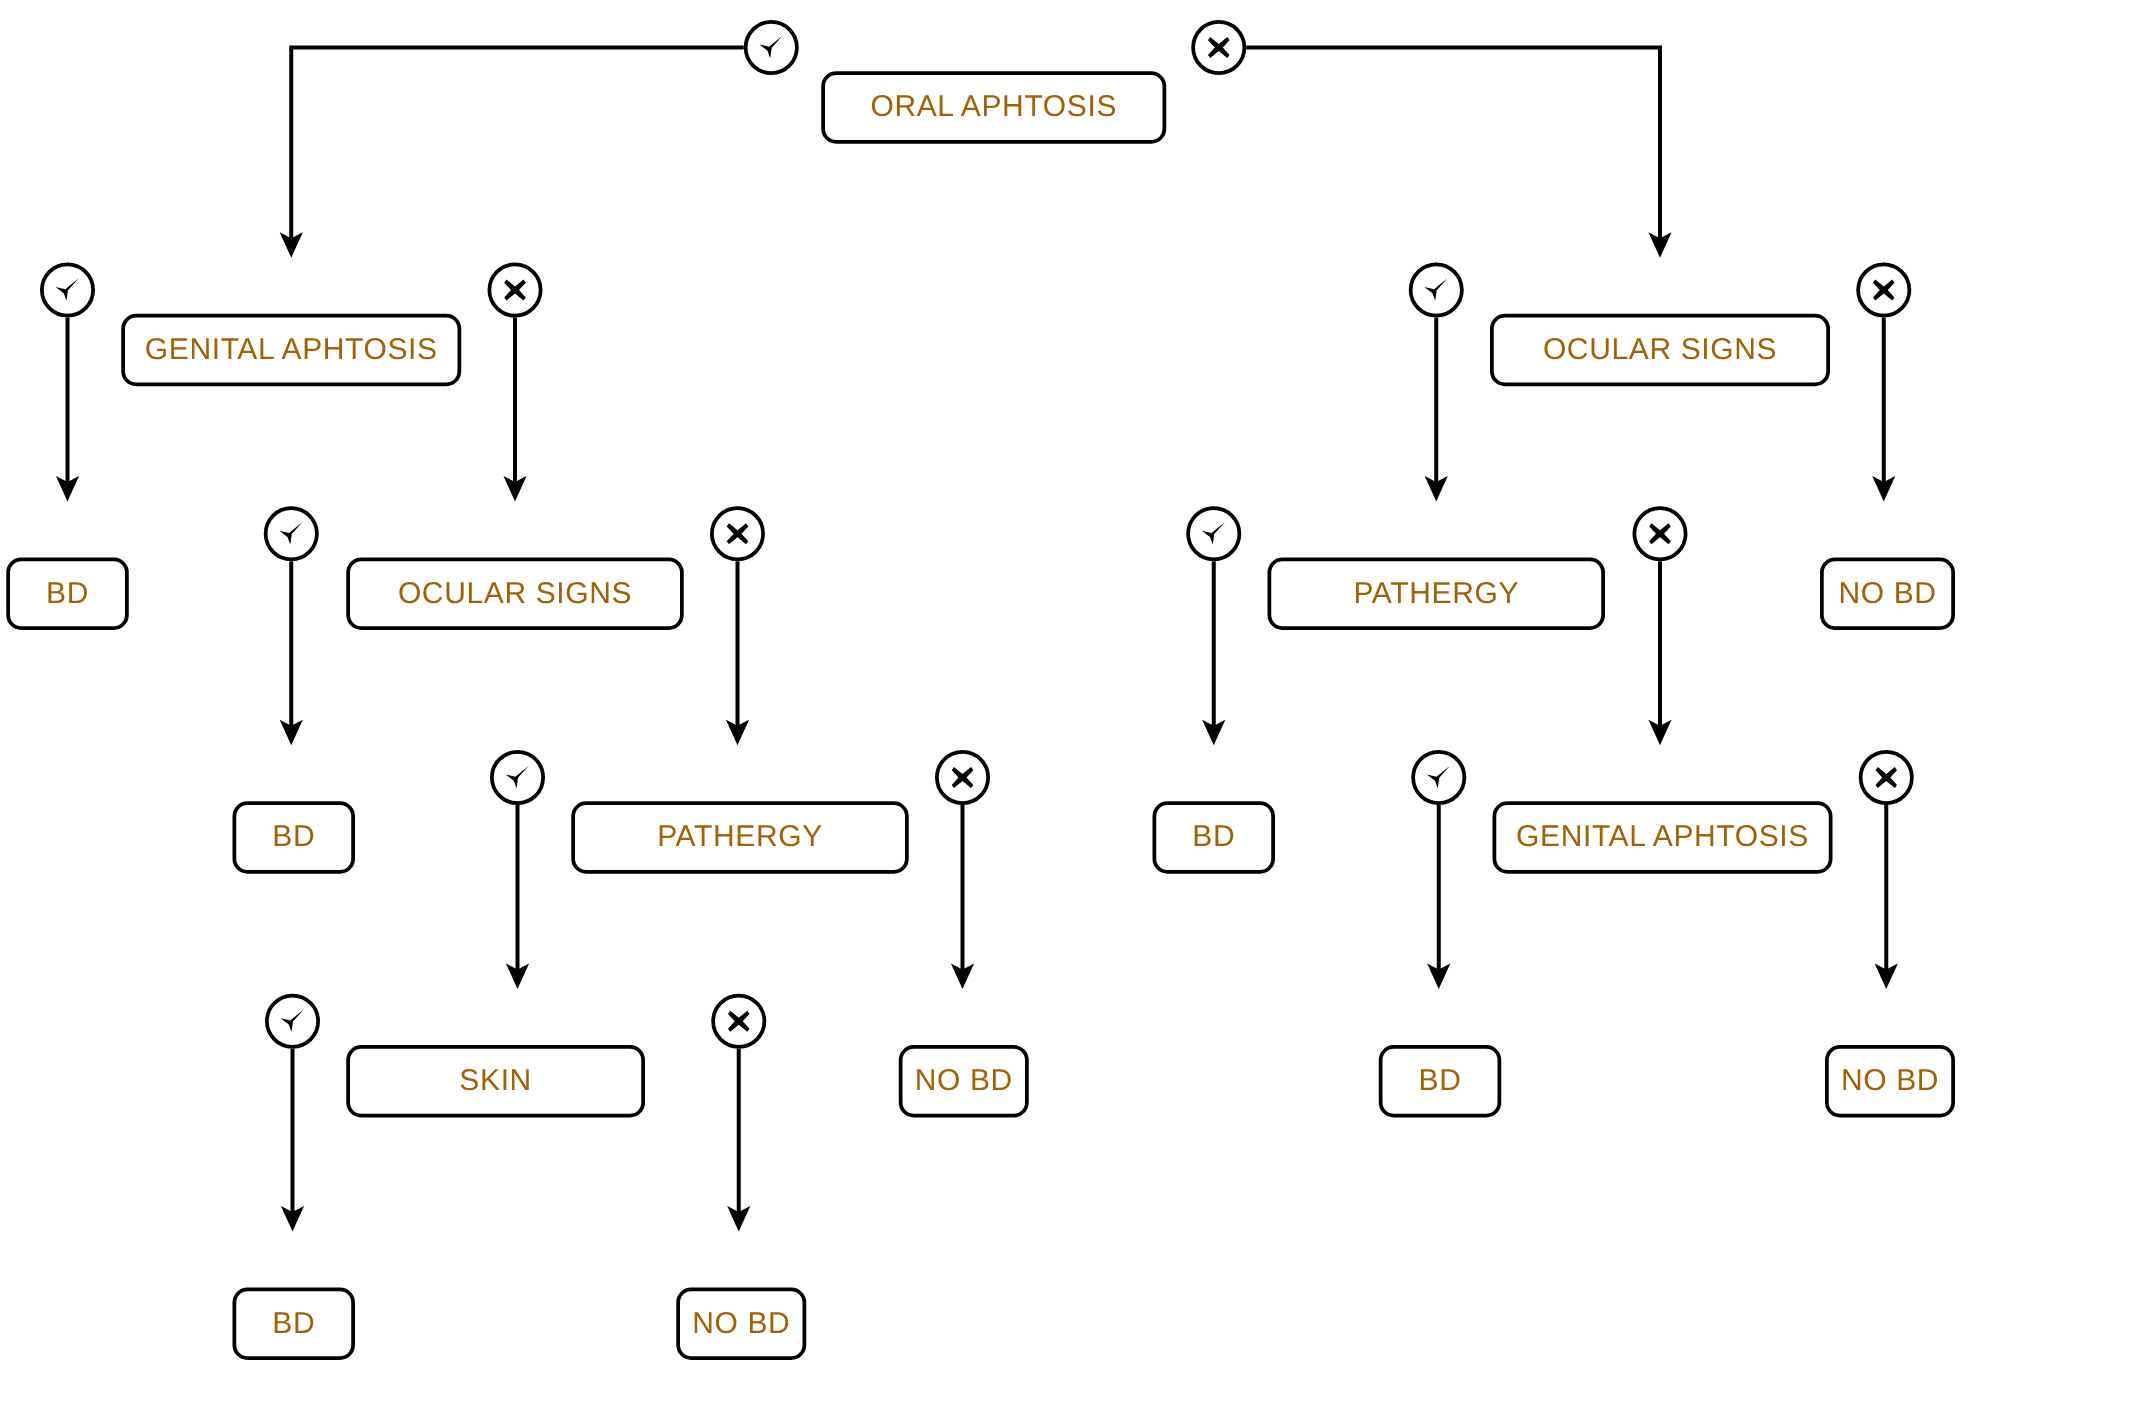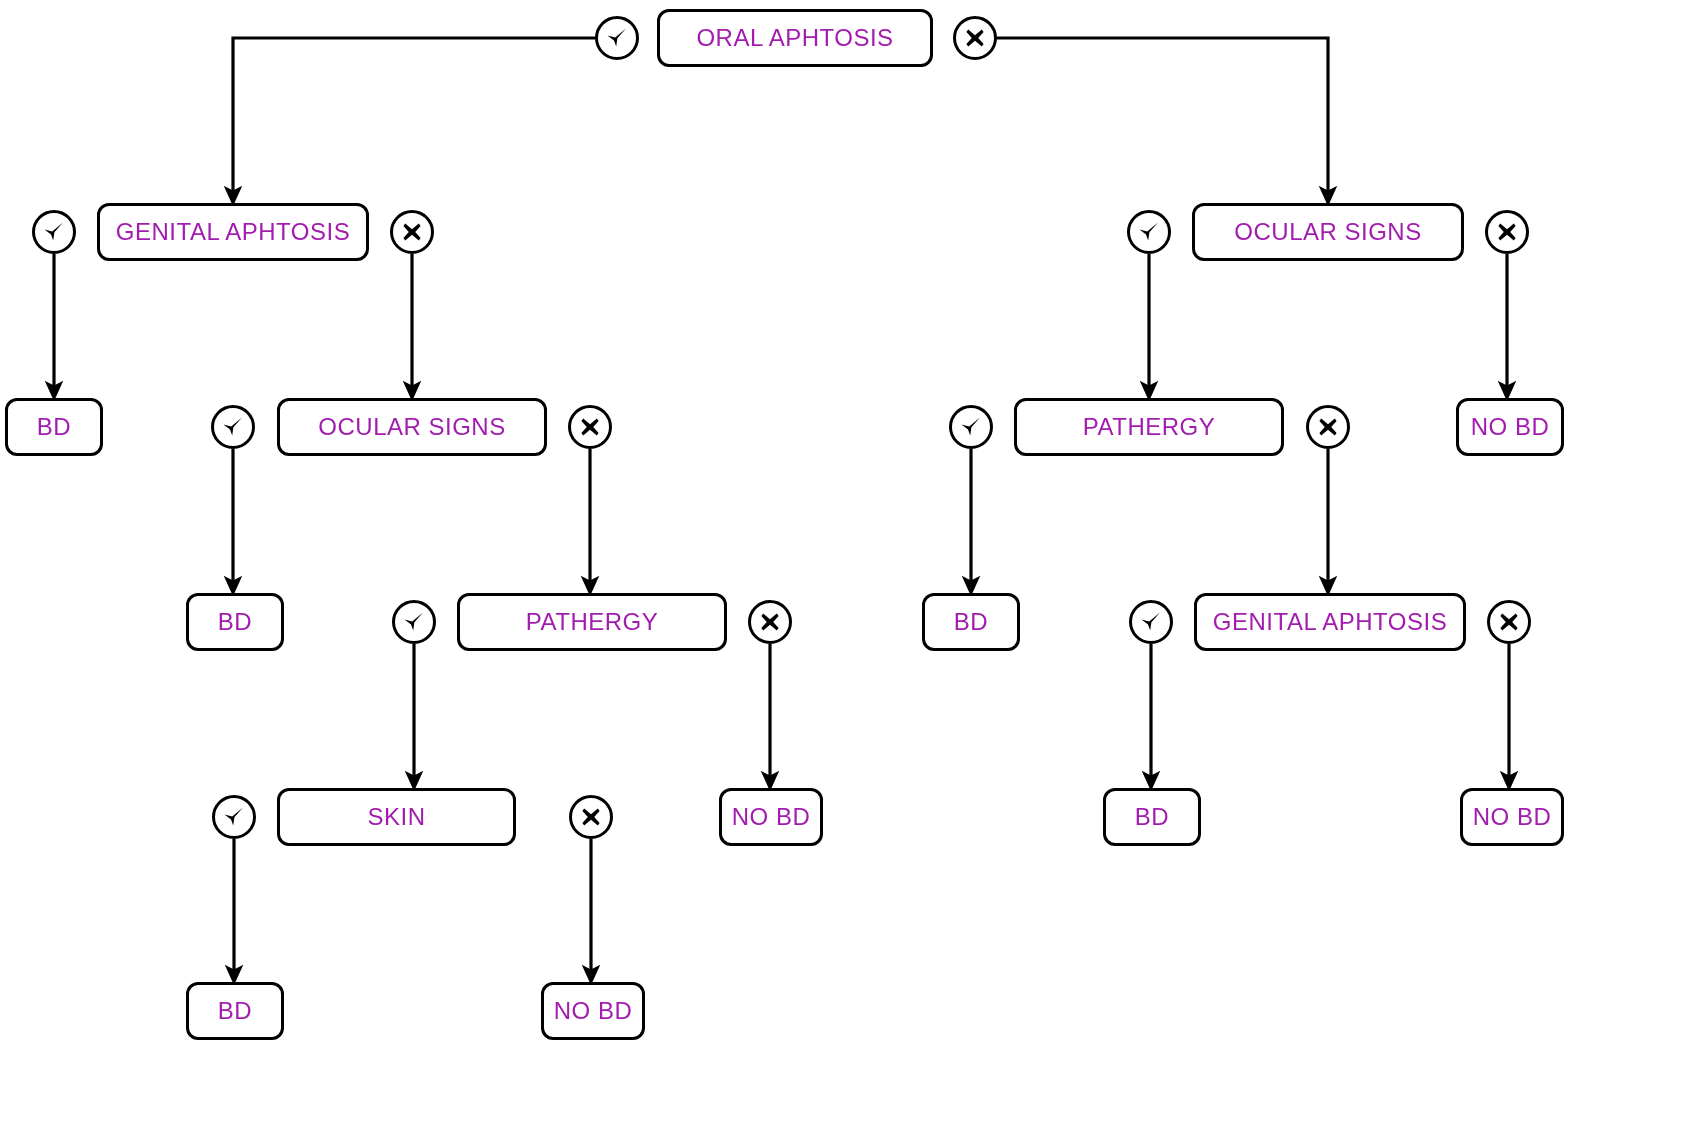--- a/index.html
+++ b/index.html
@@ -25,24 +25,25 @@
   .node {
     position: absolute;
     box-sizing: border-box;
     border: 3px solid #000000;
     border-radius: 12px;
     background: #ffffff;
     display: flex;
     align-items: center;
     justify-content: center;
     text-align: center;
-    color: #a21caf;
+    color: #a16207;
     letter-spacing: 0.5px;
     white-space: nowrap;
     z-index: 3;
+    margin-top: 48px;
   }
   .node-label {
     display: block;
     line-height: 1;
   }
   .marker {
     position: absolute;
     box-sizing: border-box;
     width: 44px;
     height: 44px;

